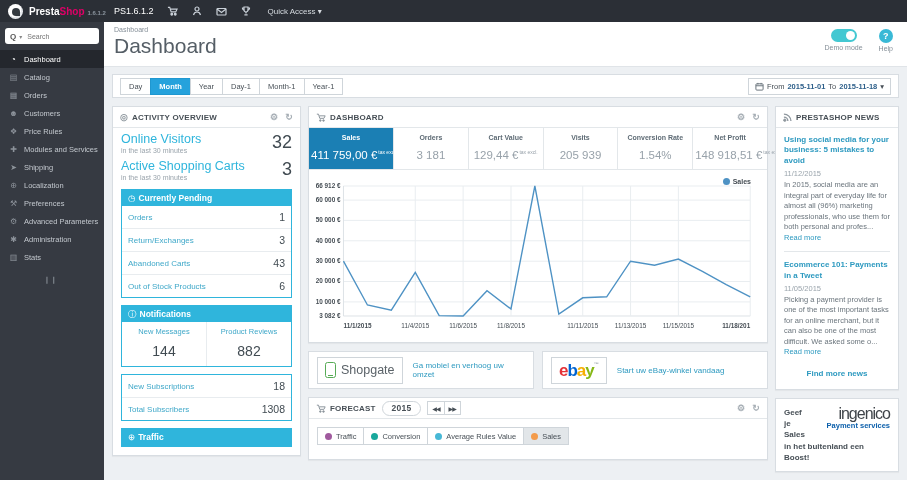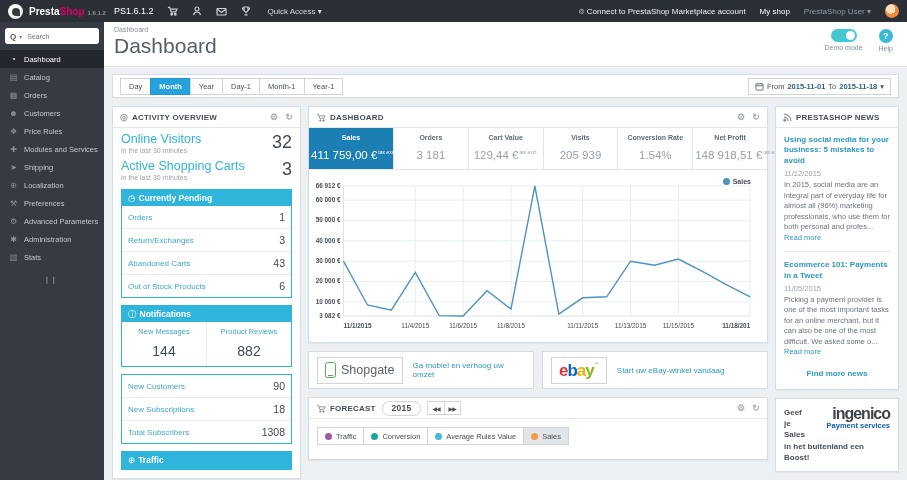--- a/index.html
+++ b/index.html
@@ -148,21 +148,21 @@
   .art-t{color:#2e9ac0;font-weight:700;font-size:8px;line-height:1.3;cursor:pointer}
   .art-d{color:#9aa4ac;font-size:7.5px;margin:3px 0 2px}
   .art-x{color:#6b757d;font-size:7.5px;line-height:1.4}
   .rm{color:#2e9ac0;cursor:pointer}
   .sep{border:0;border-top:1px solid #e3e7ea;margin:8px 0}
   .find{display:block;text-align:center;color:#2e9ac0;font-size:8px;font-weight:700;margin:11px 0 7px;cursor:pointer}
 
   
   .tips-body{padding:8px}
   .ing{float:right;width:76px;text-align:right;margin:0 0 2px 4px}
-  .ing-n{font-size:16px;font-weight:700;color:#3f4449;letter-spacing:-1px;line-height:.9}
+  .ing-n{font-size:16px;font-weight:400;color:#3f4449;letter-spacing:-1px;line-height:.9}
   .ing-s{font-size:7.5px;font-weight:700;color:#0b5fab;line-height:1.05;margin-top:1px}
   .tips-head{font-weight:700;font-size:8px;color:#474f56;line-height:1.4}
 </style>
 </head>
 <body>
 
 <div class="app">
 
   <div class="topbar">
     <span class="mascot"></span>
@@ -187,26 +187,20 @@
           <path d="M1 2l4.5 3.5L10 2"></path>
         </svg>
     </span>
     <span class="ticon">
       <svg width="10" height="10" viewBox="0 0 10 10">
           <path d="M3 1h4v3a2 2 0 0 1-4 0z"></path>
           <path d="M3 2H1.5a1.6 1.6 0 0 0 1.7 1.8M7 2h1.5A1.6 1.6 0 0 1 6.8 3.8M5 6v1.6M3.4 8.8h3.2"></path>
         </svg>
     </span>
     <span class="qa">Quick Access ▾</span>
-    <span class="tright">
-      <span class="mkt"><span class="g">⊚</span><span>Connect to PrestaShop Marketplace account</span></span>
-      <span class="myshop">My shop</span>
-      <span class="tuser">PrestaShop User ▾</span>
-      <span class="avatar"></span>
-    </span>
   </div>
 
   <div class="sidebar">
     <div class="sbox">
       <span class="q">Q</span>
       <span class="c">▾</span>
       <input placeholder="Search" style="">
     </div>
     <div class="snav">
       <div class="sitem active">
@@ -355,24 +349,20 @@
                     <div class="val">144</div>
                   </div>
                 <div>
                     <div class="lbl">Product Reviews</div>
                     <div class="val">882</div>
                   </div>
               </div>
             </div>
 
             <div class="sec">
-              <div class="sec-row">
-                  <span class="lbl">New Customers</span>
-                  <span class="val">90</span>
-                </div>
               <div class="sec-row">
                   <span class="lbl">New Subscriptions</span>
                   <span class="val">18</span>
                 </div>
               <div class="sec-row">
                   <span class="lbl">Total Subscribers</span>
                   <span class="val">1308</span>
                 </div>
             </div>
 

